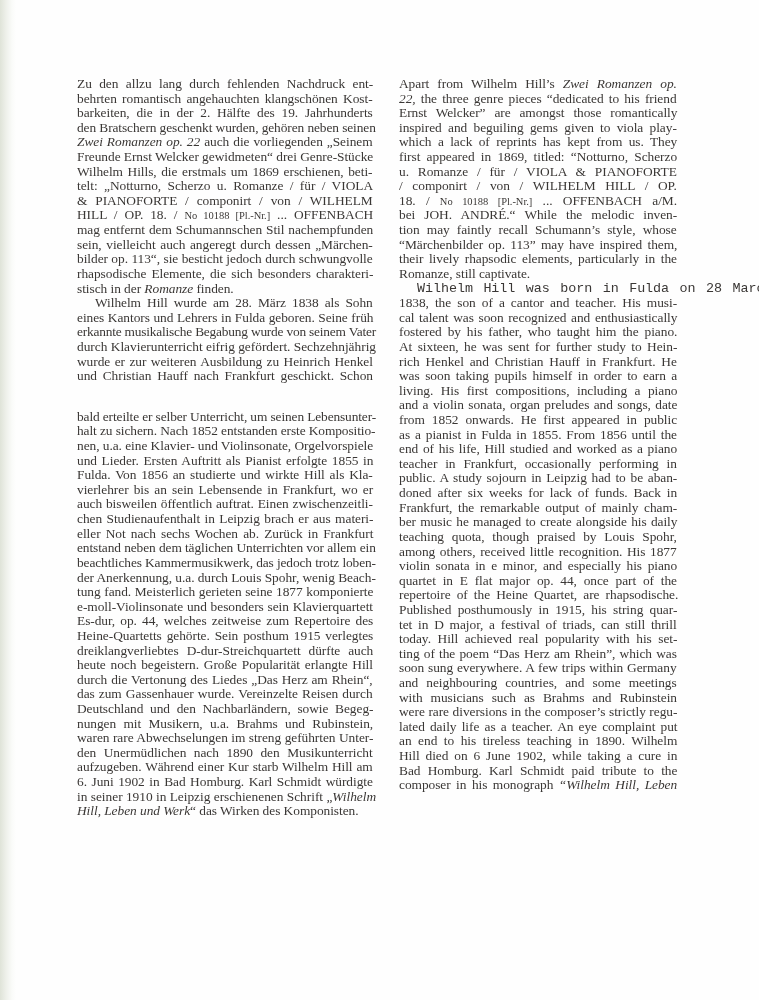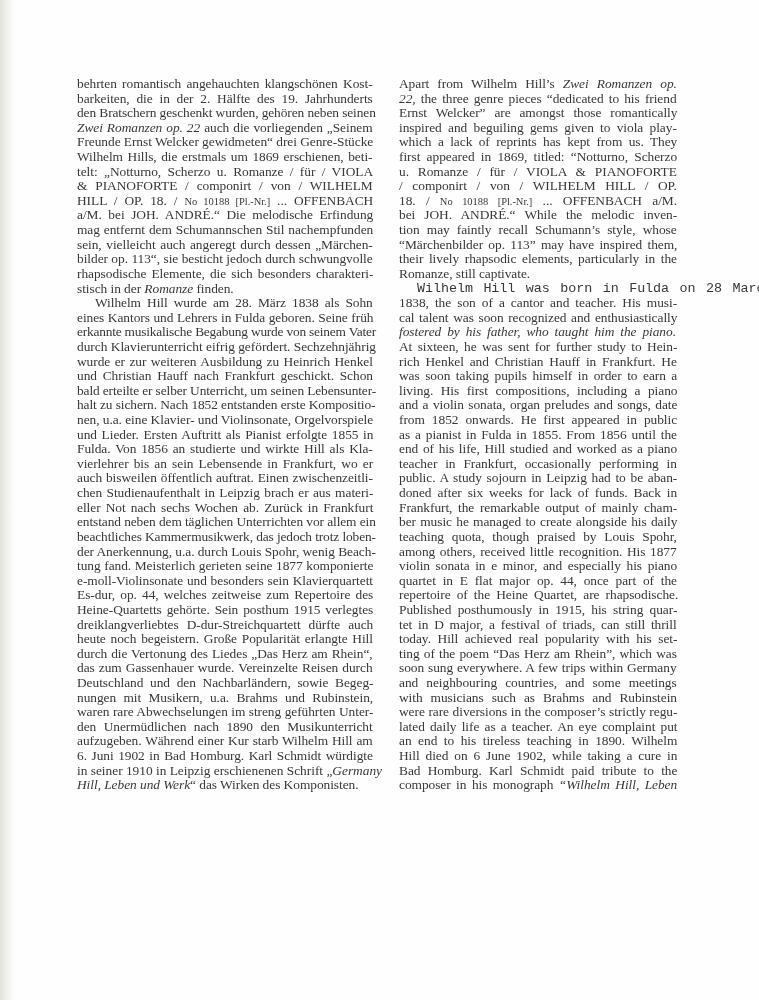--- a/index.html
+++ b/index.html
@@ -64,42 +64,42 @@
     font-size: 10.5px;
   }
 </style>
 </head>
 <body>
 
 <div class="spine"></div>
 
 <div class="page">
   <div class="col col-left" id="col-left">
+      <span class="line" style="display: block; width: auto; word-spacing: 4.14286px; text-align: left; text-align-last: left;">Zu den allzu lang durch fehlenden Nachdruck ent-</span>
       <span class="line" style="display: block; width: auto; word-spacing: 2px; text-align: left; text-align-last: left;">behrten romantisch angehauchten klangschönen Kost-</span>
       <span class="line" style="display: block; width: auto; word-spacing: 3.5px; text-align: left; text-align-last: left;">barkeiten, die in der 2. Hälfte des 19. Jahrhunderts</span>
       <span class="line" style="display: block; width: auto; letter-spacing: -0.0943396px; text-align: left; text-align-last: left;">den Bratschern geschenkt wurden, gehören neben seinen</span>
       <span class="line" style="display: block; width: auto; word-spacing: 0.714286px; text-align: left; text-align-last: left;"><span></span><i>Zwei Romanzen op. 22</i><span> auch die vorliegenden „Seinem</span></span>
       <span class="line" style="display: block; width: auto; text-align: left; text-align-last: left;">Freunde Ernst Welcker gewidmeten“ drei Genre-Stücke</span>
       <span class="line" style="display: block; width: auto; word-spacing: 1.28571px; text-align: left; text-align-last: left;">Wilhelm Hills, die erstmals um 1869 erschienen, beti-</span>
       <span class="line" style="display: block; width: auto; word-spacing: 3.125px; text-align: left; text-align-last: left;">telt: „Notturno, Scherzo u. Romanze / für / VIOLA</span>
       <span class="line" style="display: block; width: auto; word-spacing: 4.57143px; text-align: left; text-align-last: left;">&amp; PIANOFORTE / componirt / von / WILHELM</span>
       <span class="line" style="display: block; width: auto; word-spacing: 3.66667px; text-align: left; text-align-last: left;"><span>HILL / OP. 18. / </span><span class="sc">No 10188 [Pl.-Nr.]</span><span> ... OFFENBACH</span></span>
-      <span class="line" style="display: block; width: auto; word-spacing: 3.33333px; text-align: left; text-align-last: left;">a/M. bei JOH. ANDRÉ.“ Die melodische Erfindung</span>
       <span class="line" style="display: block; width: auto; word-spacing: 0.6px; text-align: left; text-align-last: left;">mag entfernt dem Schumannschen Stil nachempfunden</span>
       <span class="line" style="display: block; width: auto; word-spacing: 1.33333px; text-align: left; text-align-last: left;">sein, vielleicht auch angeregt durch dessen „Märchen-</span>
       <span class="line" style="display: block; width: auto; word-spacing: 0.142857px; text-align: left; text-align-last: left; font-family: Liberation Serif, serif;">bilder op. 113“, sie besticht jedoch durch schwungvolle</span>
       <span class="line" style="display: block; width: auto; word-spacing: 1.8px; text-align: left; text-align-last: left;">rhapsodische Elemente, die sich besonders charakteri-</span>
       <span class="line last"><span>stisch in der </span><i>Romanze</i><span> finden.</span></span>
       <span class="line indent" style="display: block; width: auto; word-spacing: 2.75px; text-align: left; text-align-last: left;">Wilhelm Hill wurde am 28. März 1838 als Sohn</span>
       <span class="line" style="display: block; width: auto; word-spacing: 0.25px; text-align: left; text-align-last: left;">eines Kantors und Lehrers in Fulda geboren. Seine früh</span>
       <span class="line" style="display: block; width: auto; letter-spacing: -0.207547px; text-align: left; text-align-last: left;">erkannte musikalische Begabung wurde von seinem Vater</span>
       <span class="line" style="display: block; width: auto; letter-spacing: -0.0178571px; text-align: left; text-align-last: left;">durch Klavierunterricht eifrig gefördert. Sechzehnjährig</span>
       <span class="line" style="display: block; width: auto; word-spacing: 1.14286px; text-align: left; text-align-last: left;">wurde er zur weiteren Ausbildung zu Heinrich Henkel</span>
       <span class="line" style="display: block; width: auto; word-spacing: 2.5px; text-align: left; text-align-last: left;">und Christian Hauff nach Frankfurt geschickt. Schon</span>
-      <span class="line" style="display: block; width: auto; letter-spacing: -0.12069px; text-align: left; text-align-last: left;">bald erteilte er selber Unterricht, um seinen Lebensunter-</span>
+      <span class="line" style="display: block; width: auto; letter-spacing: -0.12069px; text-align: left; text-align-last: left; margin-top: 26px;">bald erteilte er selber Unterricht, um seinen Lebensunter-</span>
       <span class="line" style="display: block; width: auto; letter-spacing: -0.0909091px; text-align: left; text-align-last: left;">halt zu sichern. Nach 1852 entstanden erste Kompositio-</span>
       <span class="line" style="display: block; width: auto; text-align: left; text-align-last: left;">nen, u.a. eine Klavier- und Violinsonate, Orgelvorspiele</span>
       <span class="line" style="display: block; width: auto; word-spacing: 1.375px; text-align: left; text-align-last: left;">und Lieder. Ersten Auftritt als Pianist erfolgte 1855 in</span>
       <span class="line" style="display: block; width: auto; word-spacing: 1.55556px; text-align: left; text-align-last: left;">Fulda. Von 1856 an studierte und wirkte Hill als Kla-</span>
       <span class="line" style="display: block; width: auto; word-spacing: 1.875px; text-align: left; text-align-last: left;">vierlehrer bis an sein Lebensende in Frankfurt, wo er</span>
       <span class="line" style="display: block; width: auto; word-spacing: 0.6px; text-align: left; text-align-last: left;">auch bisweilen öffentlich auftrat. Einen zwischenzeitli-</span>
       <span class="line" style="display: block; width: auto; word-spacing: 1.14286px; text-align: left; text-align-last: left;">chen Studienaufenthalt in Leipzig brach er aus materi-</span>
       <span class="line" style="display: block; width: auto; word-spacing: 1.875px; text-align: left; text-align-last: left;">eller Not nach sechs Wochen ab. Zurück in Frankfurt</span>
       <span class="line" style="display: block; width: auto; letter-spacing: -0.0909091px; text-align: left; text-align-last: left;">entstand neben dem täglichen Unterrichten vor allem ein</span>
       <span class="line" style="display: block; width: auto; letter-spacing: -0.113208px; text-align: left; text-align-last: left;">beachtliches Kammermusikwerk, das jedoch trotz loben-</span>
@@ -111,42 +111,42 @@
       <span class="line" style="display: block; width: auto; word-spacing: 4.66667px; text-align: left; text-align-last: left;">dreiklangverliebtes D-dur-Streichquartett dürfte auch</span>
       <span class="line" style="display: block; width: auto; word-spacing: 1.5px; text-align: left; text-align-last: left;">heute noch begeistern. Große Popularität erlangte Hill</span>
       <span class="line" style="display: block; width: auto; word-spacing: 0.625px; text-align: left; text-align-last: left;">durch die Vertonung des Liedes „Das Herz am Rhein“,</span>
       <span class="line" style="display: block; width: auto; word-spacing: 0.833333px; text-align: left; text-align-last: left;">das zum Gassenhauer wurde. Vereinzelte Reisen durch</span>
       <span class="line" style="display: block; width: auto; word-spacing: 3.4px; text-align: left; text-align-last: left;">Deutschland und den Nachbarländern, sowie Begeg-</span>
       <span class="line" style="display: block; width: auto; word-spacing: 4px; text-align: left; text-align-last: left;">nungen mit Musikern, u.a. Brahms und Rubinstein,</span>
       <span class="line" style="display: block; width: auto; word-spacing: 0.166667px; text-align: left; text-align-last: left;">waren rare Abwechselungen im streng geführten Unter-</span>
       <span class="line" style="display: block; width: auto; word-spacing: 4.2px; text-align: left; text-align-last: left;">den Unermüdlichen nach 1890 den Musikunterricht</span>
       <span class="line" style="display: block; width: auto; word-spacing: 0.571429px; text-align: left; text-align-last: left;">aufzugeben. Während einer Kur starb Wilhelm Hill am</span>
       <span class="line" style="display: block; width: auto; word-spacing: 1.25px; text-align: left; text-align-last: left;">6. Juni 1902 in Bad Homburg. Karl Schmidt würdigte</span>
-      <span class="line" style="display: block; width: auto; letter-spacing: -0.0181818px; text-align: left; text-align-last: left;"><span>in seiner 1910 in Leipzig erschienenen Schrift „</span><i>Germany</i><span></span></span>
+      <span class="line" style="display: block; width: auto; letter-spacing: -0.0181818px; text-align: left; text-align-last: left;"><span>in seiner 1910 in Leipzig erschienenen Schrift „</span><i>Wilhelm</i><span></span></span>
       <span class="line last"><span></span><i>Hill, Leben und Werk</i><span>“ das Wirken des Komponisten.</span></span>
     </div>
   <div class="col col-right" id="col-right">
       <span class="line" style="display: block; width: auto; word-spacing: 4.83333px; text-align: left; text-align-last: left;"><span>Apart from Wilhelm Hill’s </span><i>Zwei Romanzen op.</i><span></span></span>
       <span class="line" style="display: block; width: auto; word-spacing: 1.875px; text-align: left; text-align-last: left;"><span></span><i>22,</i><span> the three genre pieces “dedicated to his friend</span></span>
       <span class="line" style="display: block; width: auto; word-spacing: 5.6px; text-align: left; text-align-last: left;">Ernst Welcker” are amongst those romantically</span>
       <span class="line" style="display: block; width: auto; word-spacing: 3px; text-align: right; text-align-last: left;">inspired and beguiling gems given to viola play-</span>
       <span class="line" style="display: block; width: auto; word-spacing: 3.11111px; text-align: left; text-align-last: left;">which a lack of reprints has kept from us. They</span>
       <span class="line" style="display: block; width: auto; word-spacing: 3px; text-align: left; text-align-last: left;">first appeared in 1869, titled: “Notturno, Scherzo</span>
       <span class="line" style="display: block; width: auto; word-spacing: 5.57143px; text-align: left; text-align-last: left;">u. Romanze / für / VIOLA &amp; PIANOFORTE</span>
       <span class="line" style="display: block; width: auto; word-spacing: 6.375px; text-align: left; text-align-last: left;">/ componirt / von / WILHELM HILL / OP.</span>
       <span class="line" style="display: block; width: auto; word-spacing: 7px; text-align: left; text-align-last: left;"><span>18. / </span><span class="sc">No 10188 [Pl.-Nr.]</span><span> ... OFFENBACH a/M.</span></span>
       <span class="line" style="display: block; width: auto; word-spacing: 5.83333px; text-align: left; text-align-last: left;">bei JOH. ANDRÉ.“ While the melodic inven-</span>
       <span class="line" style="display: block; width: auto; word-spacing: 3.83333px; text-align: left; text-align-last: left;">tion may faintly recall Schumann’s style, whose</span>
       <span class="line" style="display: block; width: auto; word-spacing: 2px; text-align: left; text-align-last: left;">“Märchenbilder op. 113” may have inspired them,</span>
       <span class="line" style="display: block; width: auto; word-spacing: 2.33333px; text-align: left; text-align-last: left;">their lively rhapsodic elements, particularly in the</span>
       <span class="line last">Romanze, still captivate.</span>
       <span class="line indent" style="display: block; width: auto; word-spacing: 2.5px; text-align: right; text-align-last: left; font-family: Liberation Mono, monospace;">Wilhelm Hill was born in Fulda on 28 March</span>
       <span class="line" style="display: block; width: auto; word-spacing: 2.77778px; text-align: left; text-align-last: left;">1838, the son of a cantor and teacher. His musi-</span>
       <span class="line" style="display: block; width: auto; word-spacing: 1.33333px; text-align: left; text-align-last: left;">cal talent was soon recognized and enthusiastically</span>
-      <span class="line" style="display: block; width: auto; word-spacing: 2.625px; text-align: center; text-align-last: left; font-style: italic;">fostered by his father, who taught him the piano.</span>
+      <span class="line" style="display: block; width: auto; word-spacing: 2.625px; text-align: center; text-align-last: left;">fostered by his father, who taught him the piano.</span>
       <span class="line" style="display: block; width: auto; word-spacing: 2.11111px; text-align: left; text-align-last: left;">At sixteen, he was sent for further study to Hein-</span>
       <span class="line" style="display: block; width: auto; word-spacing: 2.57143px; text-align: left; text-align-last: left;">rich Henkel and Christian Hauff in Frankfurt. He</span>
       <span class="line" style="display: block; width: auto; word-spacing: 2.22222px; text-align: left; text-align-last: left;">was soon taking pupils himself in order to earn a</span>
       <span class="line" style="display: block; width: auto; word-spacing: 4.16667px; text-align: left; text-align-last: left;">living. His first compositions, including a piano</span>
       <span class="line" style="display: block; width: auto; word-spacing: 1.125px; text-align: center; text-align-last: left;">and a violin sonata, organ preludes and songs, date</span>
       <span class="line" style="display: block; width: auto; word-spacing: 3.71429px; text-align: left; text-align-last: left;">from 1852 onwards. He first appeared in public</span>
       <span class="line" style="display: block; width: auto; word-spacing: 1.6px; text-align: left; text-align-last: left;">as a pianist in Fulda in 1855. From 1856 until the</span>
       <span class="line" style="display: block; width: auto; word-spacing: 1.4px; text-align: left; text-align-last: left;">end of his life, Hill studied and worked as a piano</span>
       <span class="line" style="display: block; width: auto; word-spacing: 4.6px; text-align: left; text-align-last: left;">teacher in Frankfurt, occasionally performing in</span>
       <span class="line" style="display: block; width: auto; word-spacing: 1.44444px; text-align: left; text-align-last: left;">public. A study sojourn in Leipzig had to be aban-</span>

